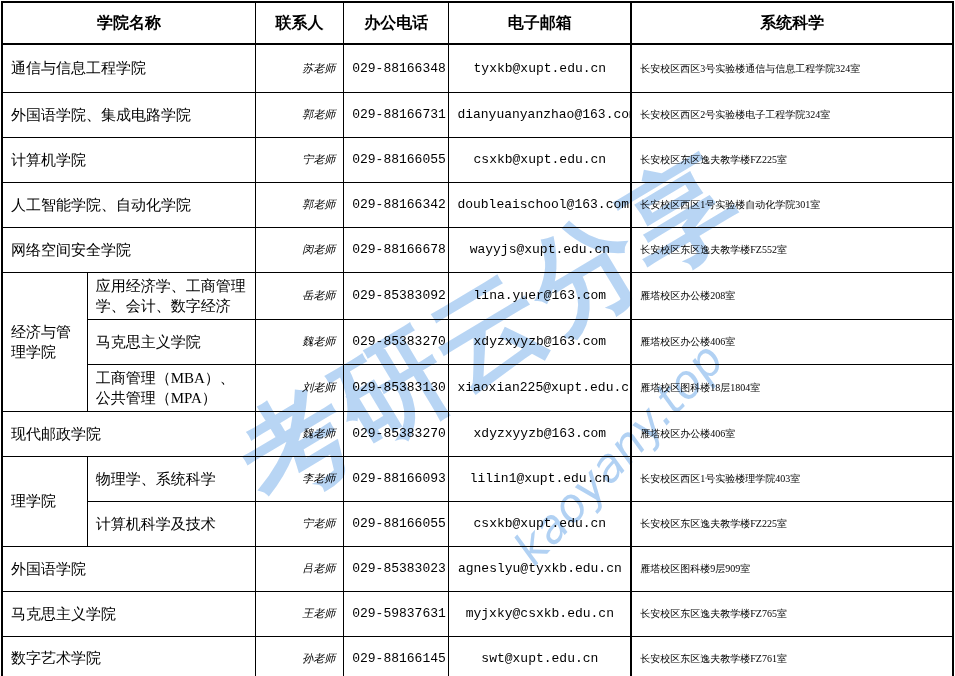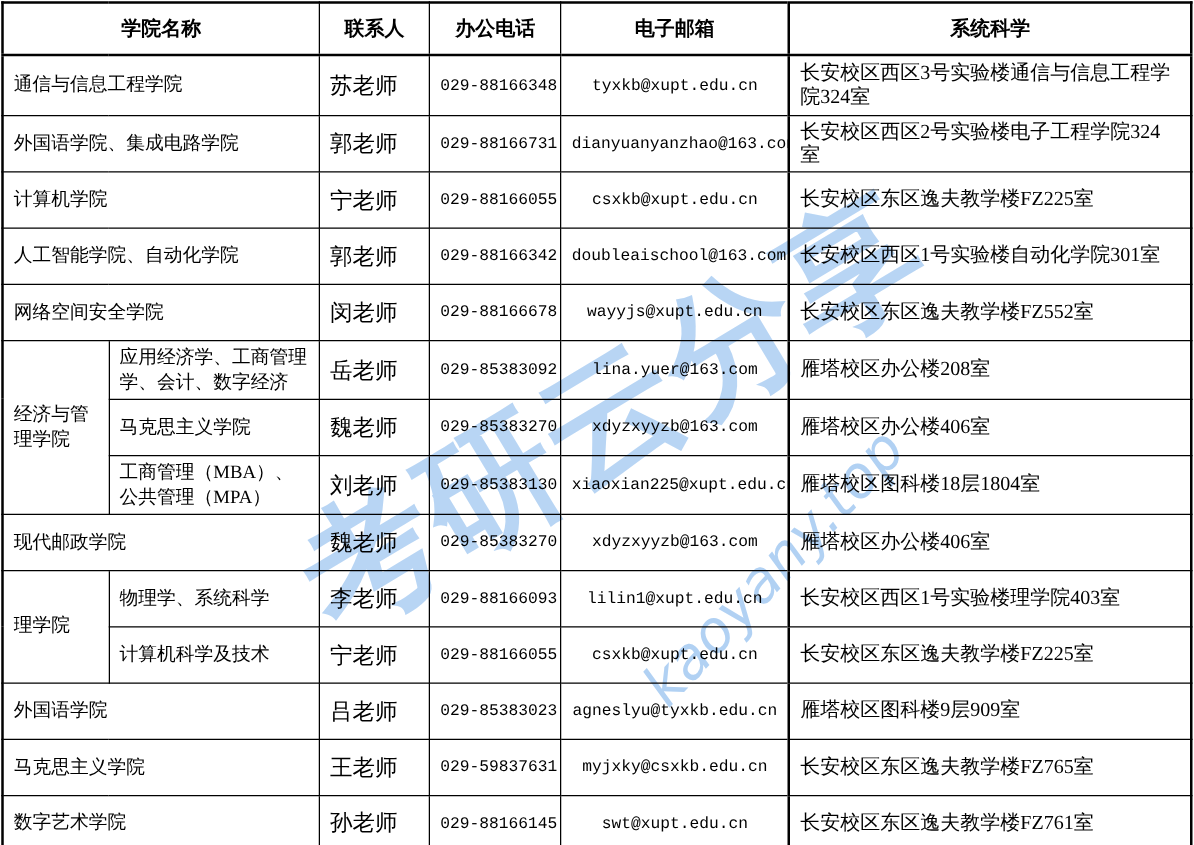--- a/index.html
+++ b/index.html
@@ -64,31 +64,32 @@
   }
   .contact-table tbody tr { height: 45px; }
   .contact-table tbody tr.tall { height: 48px; }
 
   .college-cell, .program-cell, .group-cell {
     font-size: 15px;
     text-align: left;
     line-height: 20px;
   }
   .contact-cell {
-    font-size: 18px;
-    text-align: left;
+    font-size: 11px;
+    text-align: right;
+    font-style: italic;
   }
   .phone-cell, .email-cell {
     font-family: Liberation Mono, monospace;
     font-size: 13px;
     text-align: center;
     white-space: nowrap;
   }
   .address-cell {
-    font-size: 16px;
+    font-size: 10px;
     text-align: left;
     line-height: 19px;
   }
 </style>
 </head>
 <body>
 
 <div class="page">
 
   <div class="watermark-layer">

